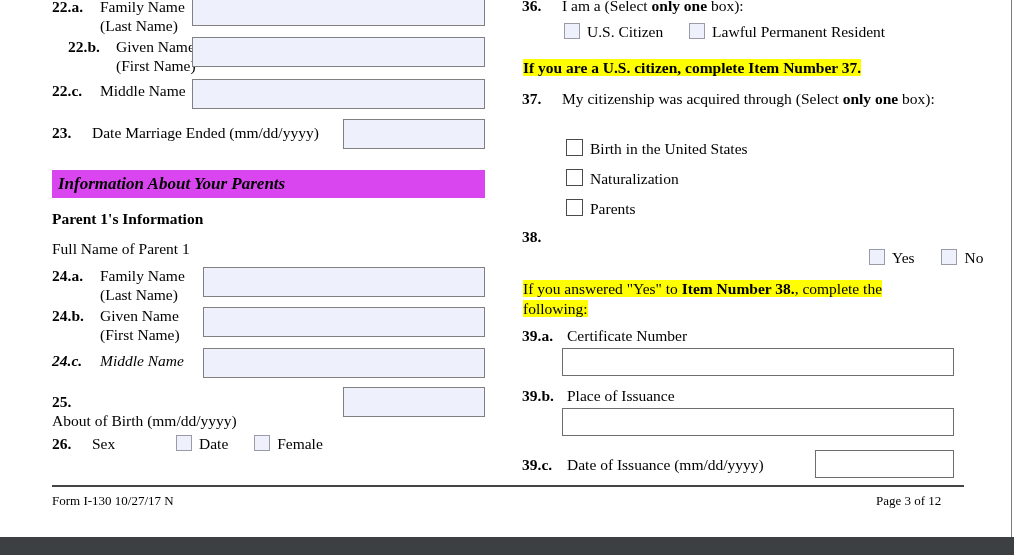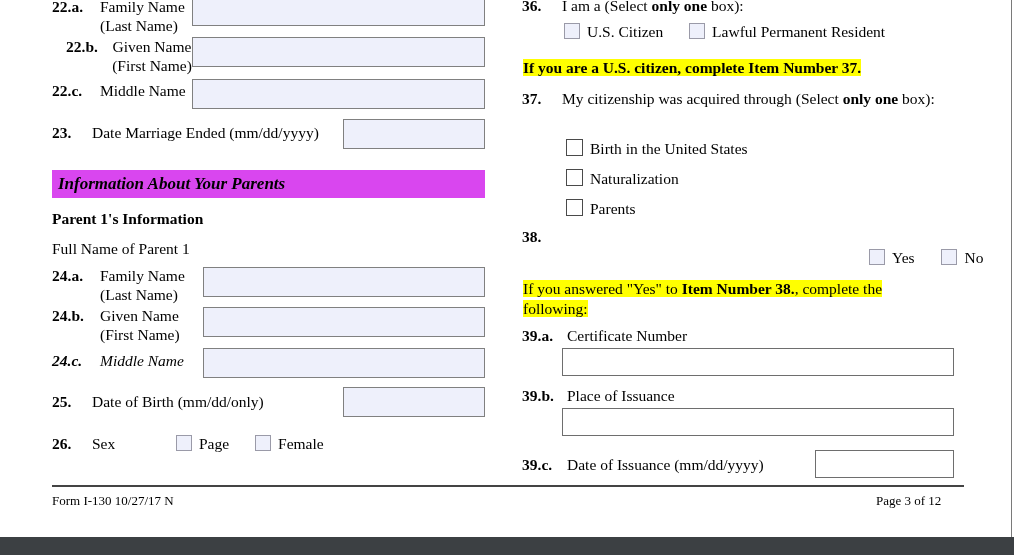--- a/index.html
+++ b/index.html
@@ -173,21 +173,21 @@
 
     <div class="row" style="left:0px; top:-3px;">
       <span class="num" style="width:48px;">22.a.</span>
       <span class="lbl" style="width:92px;">
         <span>Family Name</span><br>
         <span>(Last Name)</span>
       </span>
     </div>
     <div class="field" style="position:absolute; left:140px; top:-4px; width:293px;"></div>
 
-    <div class="row" style="left:6px; top:37px;text-align:center;">
+    <div class="row" style="left:16px; top:37px;">
       <span class="num" style="width:48px;">22.b.</span>
       <span class="lbl" style="width:92px;">
         <span>Given Name</span><br>
         <span>(First Name)</span>
       </span>
     </div>
     <div class="field" style="position:absolute; left:140px; top:37px; width:293px;"></div>
 
     <div class="row" style="left:0px; top:81px;">
       <span class="num" style="width:48px;">22.c.</span>
@@ -226,33 +226,33 @@
       </span>
     </div>
     <div class="field" style="position:absolute; left:151px; top:307px; width:282px;"></div>
 
     <div class="row" style="left:0px; top:351px;font-style:italic;">
       <span class="num" style="width:48px;">24.c.</span>
       <span class="lbl" style="width:92px;">Middle Name</span>
     </div>
     <div class="field" style="position:absolute; left:151px; top:348px; width:282px;"></div>
 
-    <div class="row" style="left:0px; top:392px;">
+    <div class="row" style="left:0px; top:392px;flex-direction:column;">
       <span class="num" style="width:40px;">25.</span>
-      <span class="lbl">Date of Birth (mm/dd/only)</span>
+      <span class="lbl">About of Birth (mm/dd/yyyy)</span>
     </div>
     <div class="field" style="position:absolute; left:291px; top:387px; width:142px;"></div>
 
     <div class="row" style="left:0px; top:434px;">
       <span class="num" style="width:40px;">26.</span>
       <span class="lbl">Sex</span>
     </div>
     <div class="cbox-row" style="left:124px; top:434px;">
       <span style="display:inline-block;">
-        <span class="cbox"></span><span class="cb-label">Page</span>
+        <span class="cbox"></span><span class="cb-label">Date</span>
       </span>
       <span style="display:inline-block; margin-left:22px;">
         <span class="cbox"></span><span class="cb-label">Female</span>
       </span>
     </div>
 
   </div>
 
   <div class="col" id="col-right">
 

